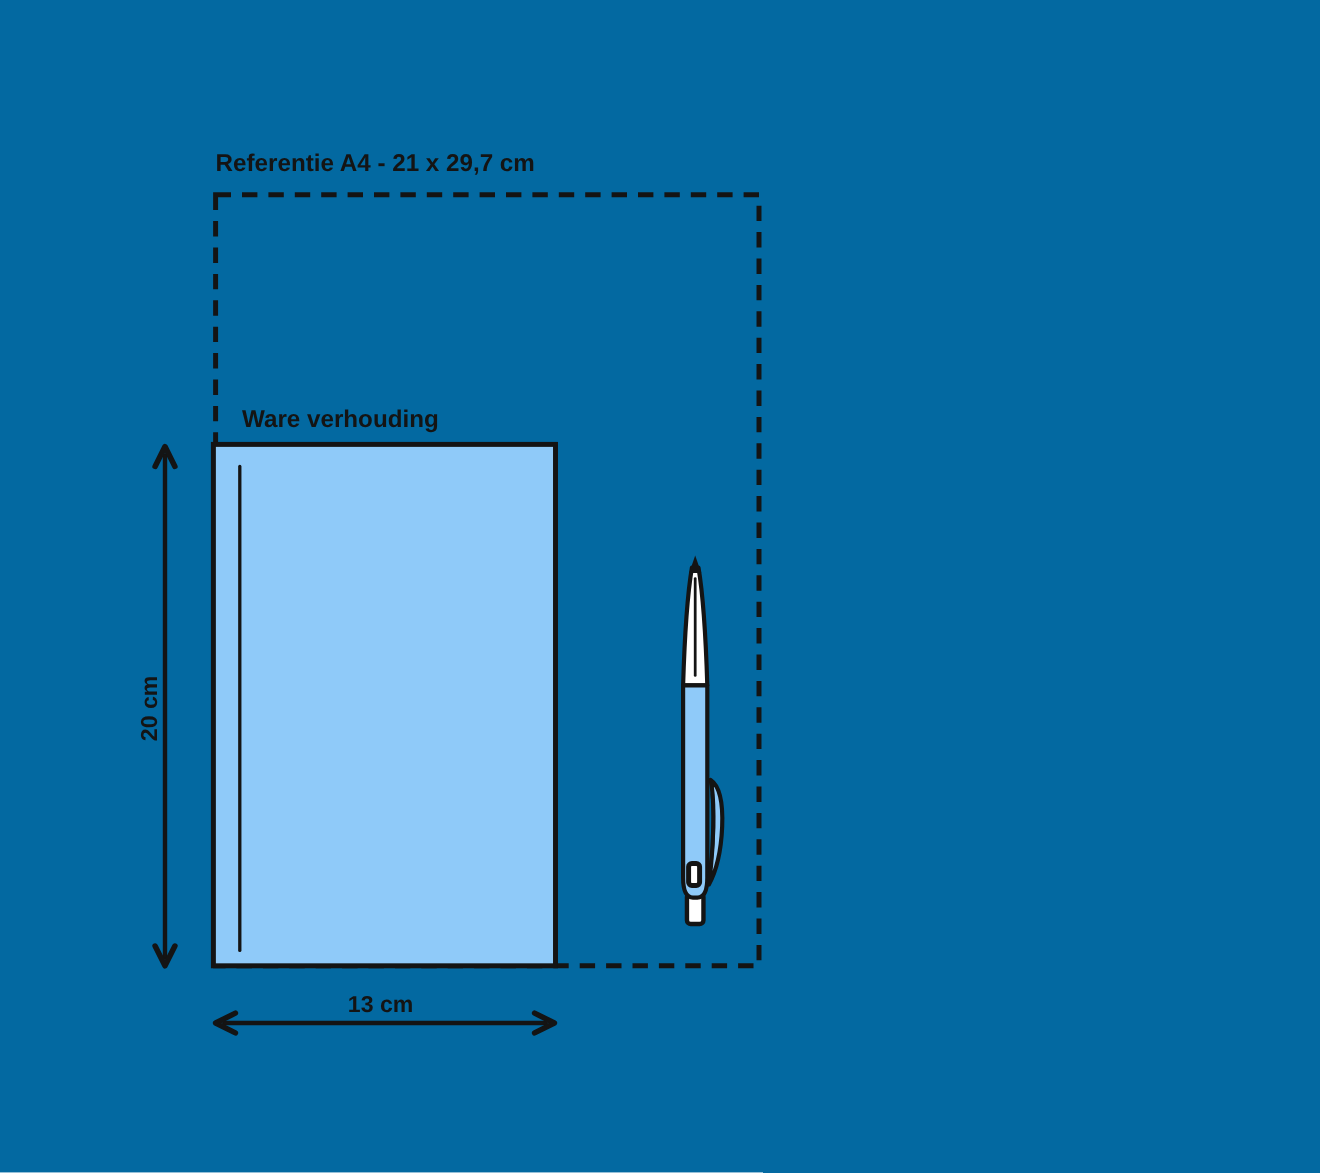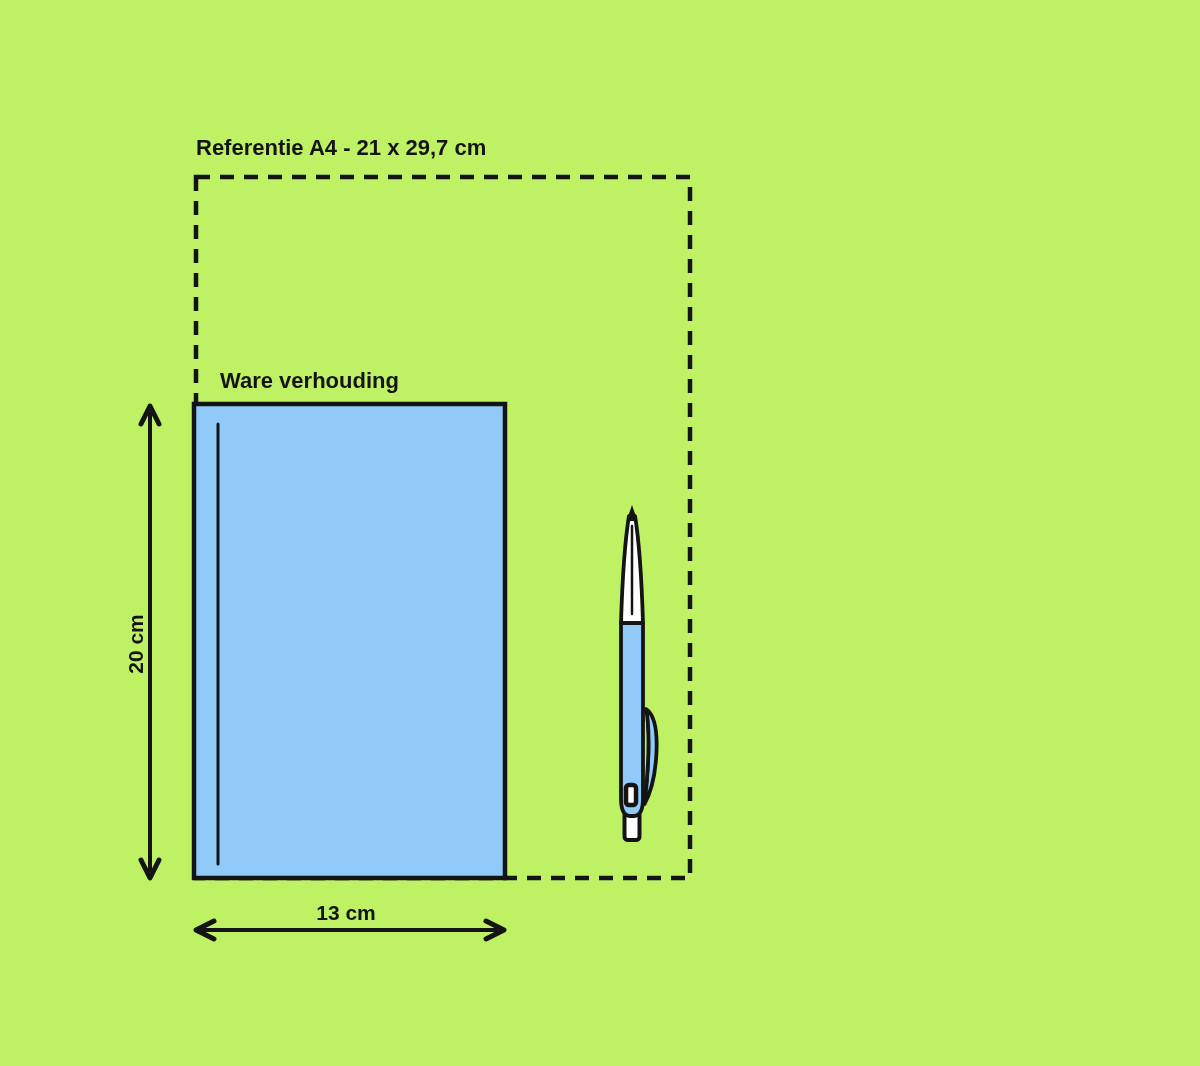--- a/index.html
+++ b/index.html
@@ -4,21 +4,21 @@
 <style>
   html, body {
     margin: 0;
     padding: 0;
     background: #ffffff;
   }
   .canvas {
     position: relative;
     width: 1200px;
     height: 1066px;
-    background: #bef264;
+    background: #0369a1;
     overflow: hidden;
     font-family: "Liberation Sans", sans-serif;
   }
   svg { position: absolute; top: 0; left: 0; }
   .lbl {
     font-family: "Liberation Sans", sans-serif;
     font-weight: 700;
     fill: #141414;
   }
   .lbl-title { font-size: 22px; }

